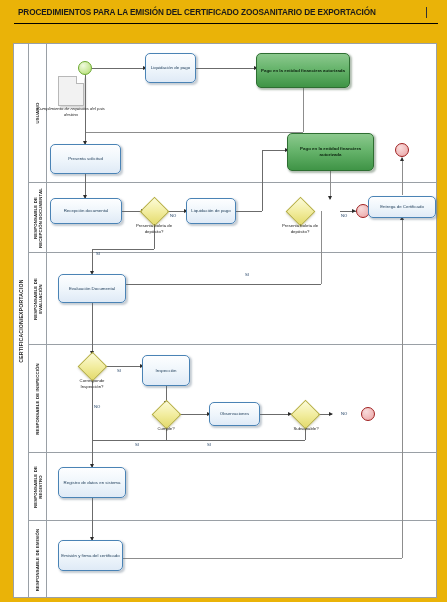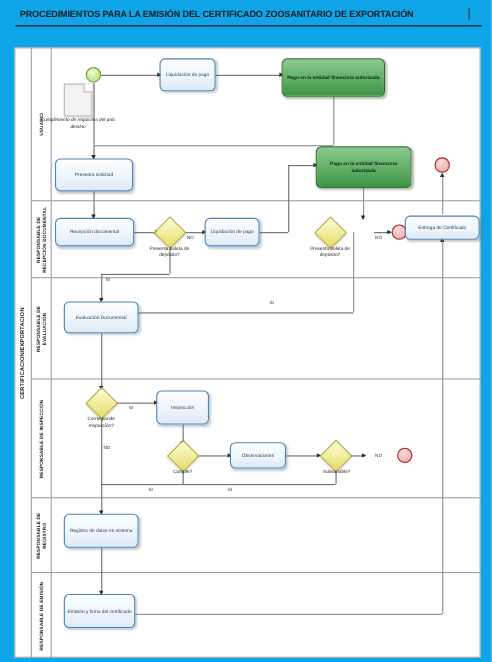--- a/index.html
+++ b/index.html
@@ -1,17 +1,17 @@
 <!DOCTYPE html>
 <html><head>
 <meta charset="utf-8">
 <style>
   html,body{margin:0;padding:0;background:#ffffff;}
   body{width:447px;height:602px;overflow:hidden;font-family:"Liberation Sans",sans-serif;}
-  #page{position:relative;width:447px;height:602px;background:#0ea5e9;}
+  #page{position:relative;width:447px;height:602px;background:#eab308;}
 
   
   .title{
     position:absolute;left:18px;top:8px;width:420px;
     font-size:8.2px;font-weight:bold;color:#1a1a1a;letter-spacing:-0.1px;
     white-space:nowrap;
   }
   .title-rule{position:absolute;left:14px;top:23px;width:424px;height:1px;background:#000;}
   .title-caret{position:absolute;left:426px;top:7px;width:1px;height:11px;background:#333;}
 

